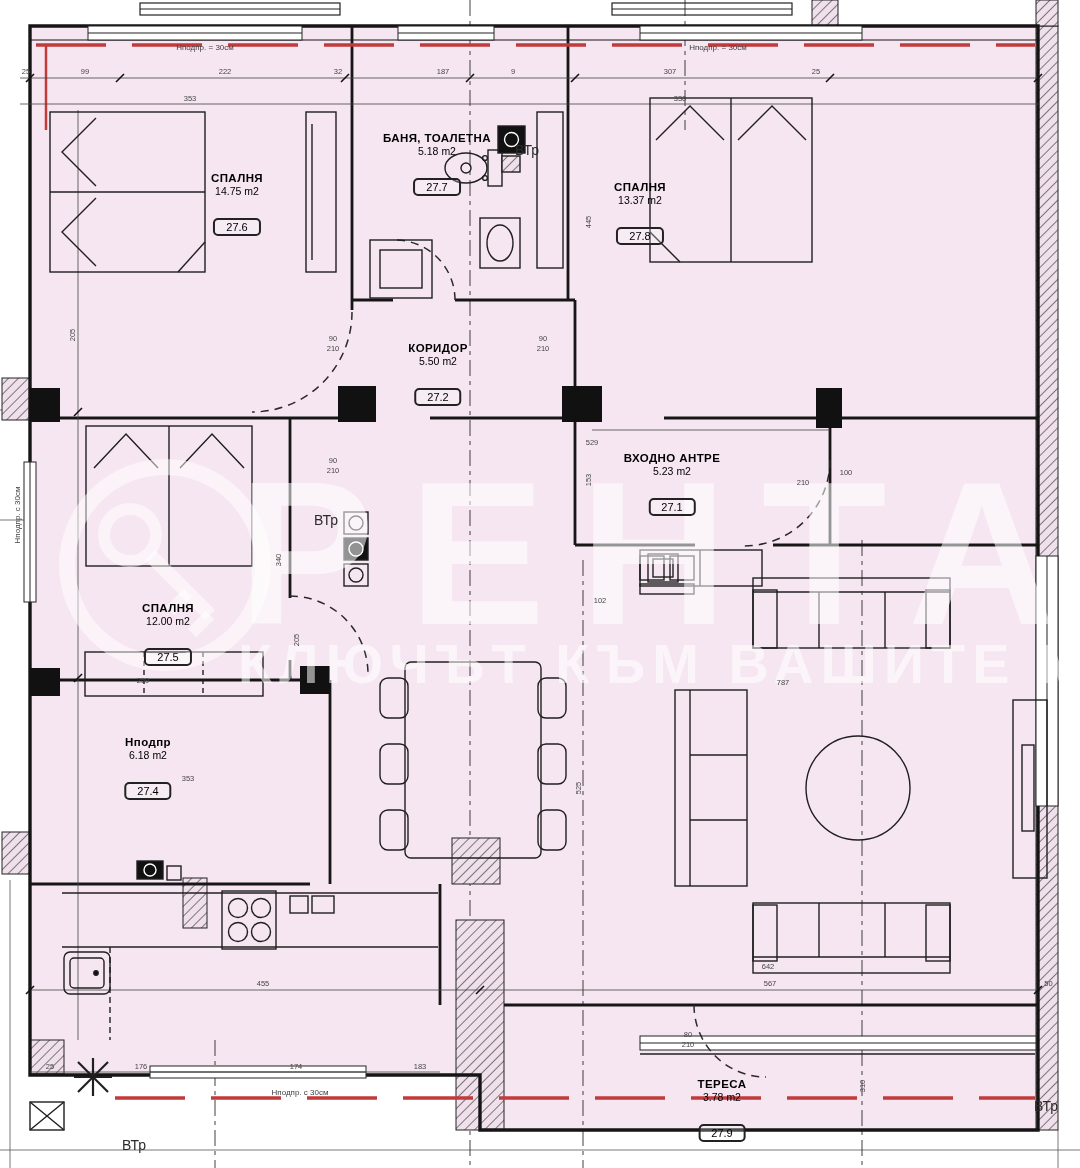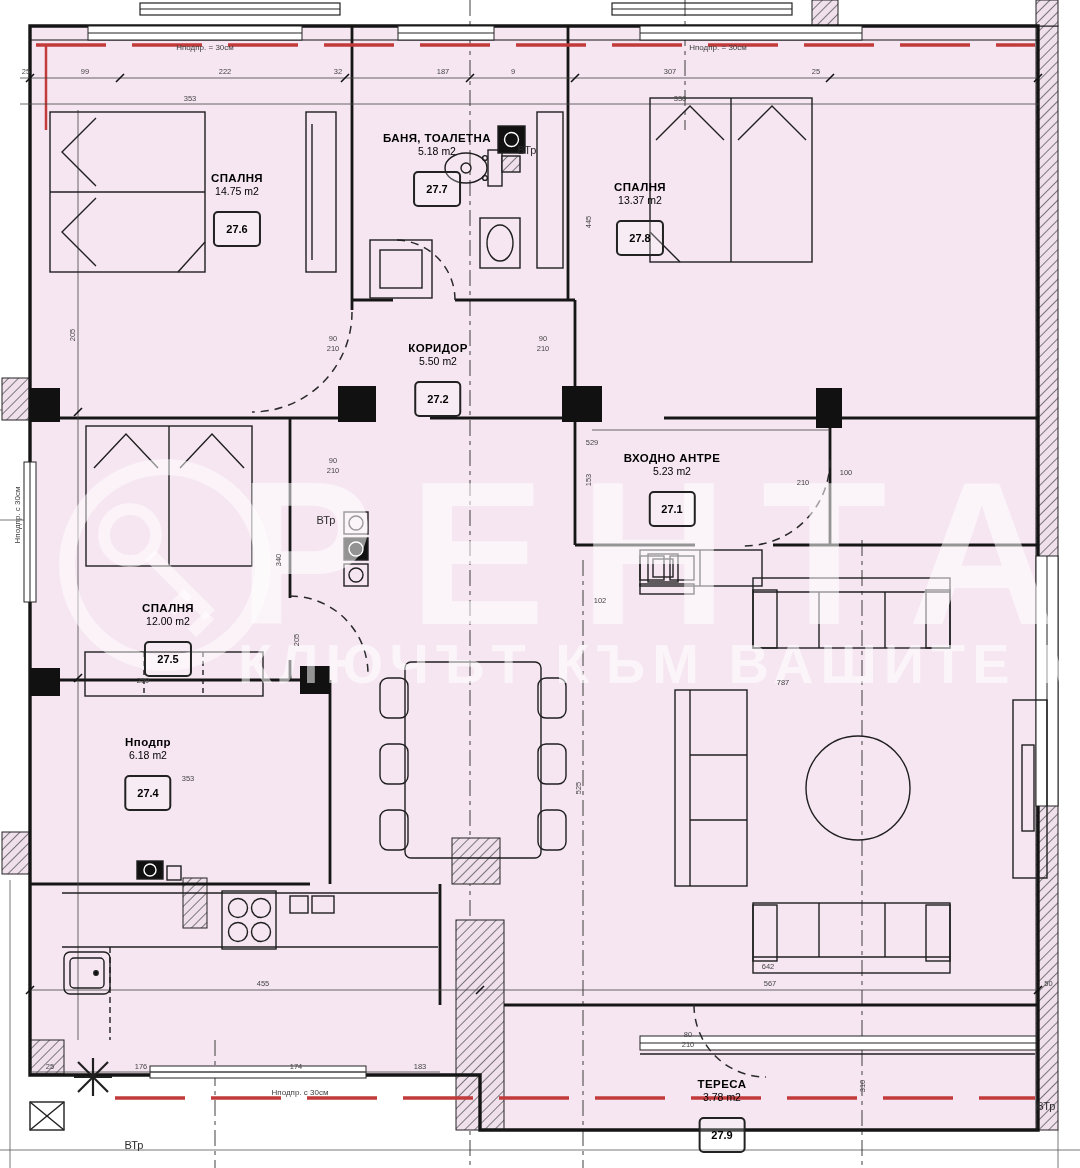--- a/index.html
+++ b/index.html
@@ -12,28 +12,28 @@
             font-weight:bold;font-size:205px;line-height:210px;letter-spacing:34px;
             color:rgba(255,255,255,0.55);pointer-events:none;white-space:nowrap;}
   .wm-sub{position:absolute;left:238px;top:634px;width:842px;overflow:hidden;
           font-weight:bold;font-size:56px;letter-spacing:7px;line-height:60px;
           color:rgba(255,255,255,0.55);pointer-events:none;white-space:nowrap;}
   
   #labels{position:absolute;left:0;top:0;width:1080px;height:1168px;pointer-events:none;}
   .room-label{position:absolute;transform:translateX(-50%);text-align:center;color:#000000;}
   .room-label .rn{font-size:11.5px;font-weight:bold;letter-spacing:.4px;white-space:nowrap;}
   .room-label .ra{font-size:10.5px;margin-top:1px;}
-  .room-label .rt{display:inline-block;margin-top:14px;padding:10px 11px;border:2px solid #222;
-                  border-radius:5px;font-size:11px;font-weight:bold;background:rgba(255,255,255,0.25);}
+  .room-label .rt{display:inline-block;margin-top:21px;padding:1px 11px;border:2px solid #222;
+                  border-radius:5px;font-size:11px;font-weight:normal;background:rgba(255,255,255,0.25);}
   
   .dim{position:absolute;transform:translate(-50%,-50%);font-size:7.5px;color:#454545;white-space:nowrap;}
   .dim.rot{transform:translate(-50%,-50%) rotate(-90deg);}
   .note{position:absolute;transform:translate(-50%,-50%);font-size:8px;color:#3d3d3d;white-space:nowrap;}
   .note.rot{transform:translate(-50%,-50%) rotate(-90deg);}
-  .vtr{position:absolute;transform:translate(-50%,-50%);font-size:11px;color:#2b2b2b;white-space:nowrap;}
+  .vtr{position:absolute;transform:translate(-50%,-50%);font-size:14px;color:#2b2b2b;white-space:nowrap;}
   
   .site-url{position:absolute;right:4px;top:1128px;font-size:28px;font-weight:bold;
             color:#0a0a0a;letter-spacing:.5px;white-space:nowrap;}
 </style>
 </head>
 <body>
 
 <div class="canvas">
 
   <svg width="1080" height="1168" viewBox="0 0 1080 1168">

